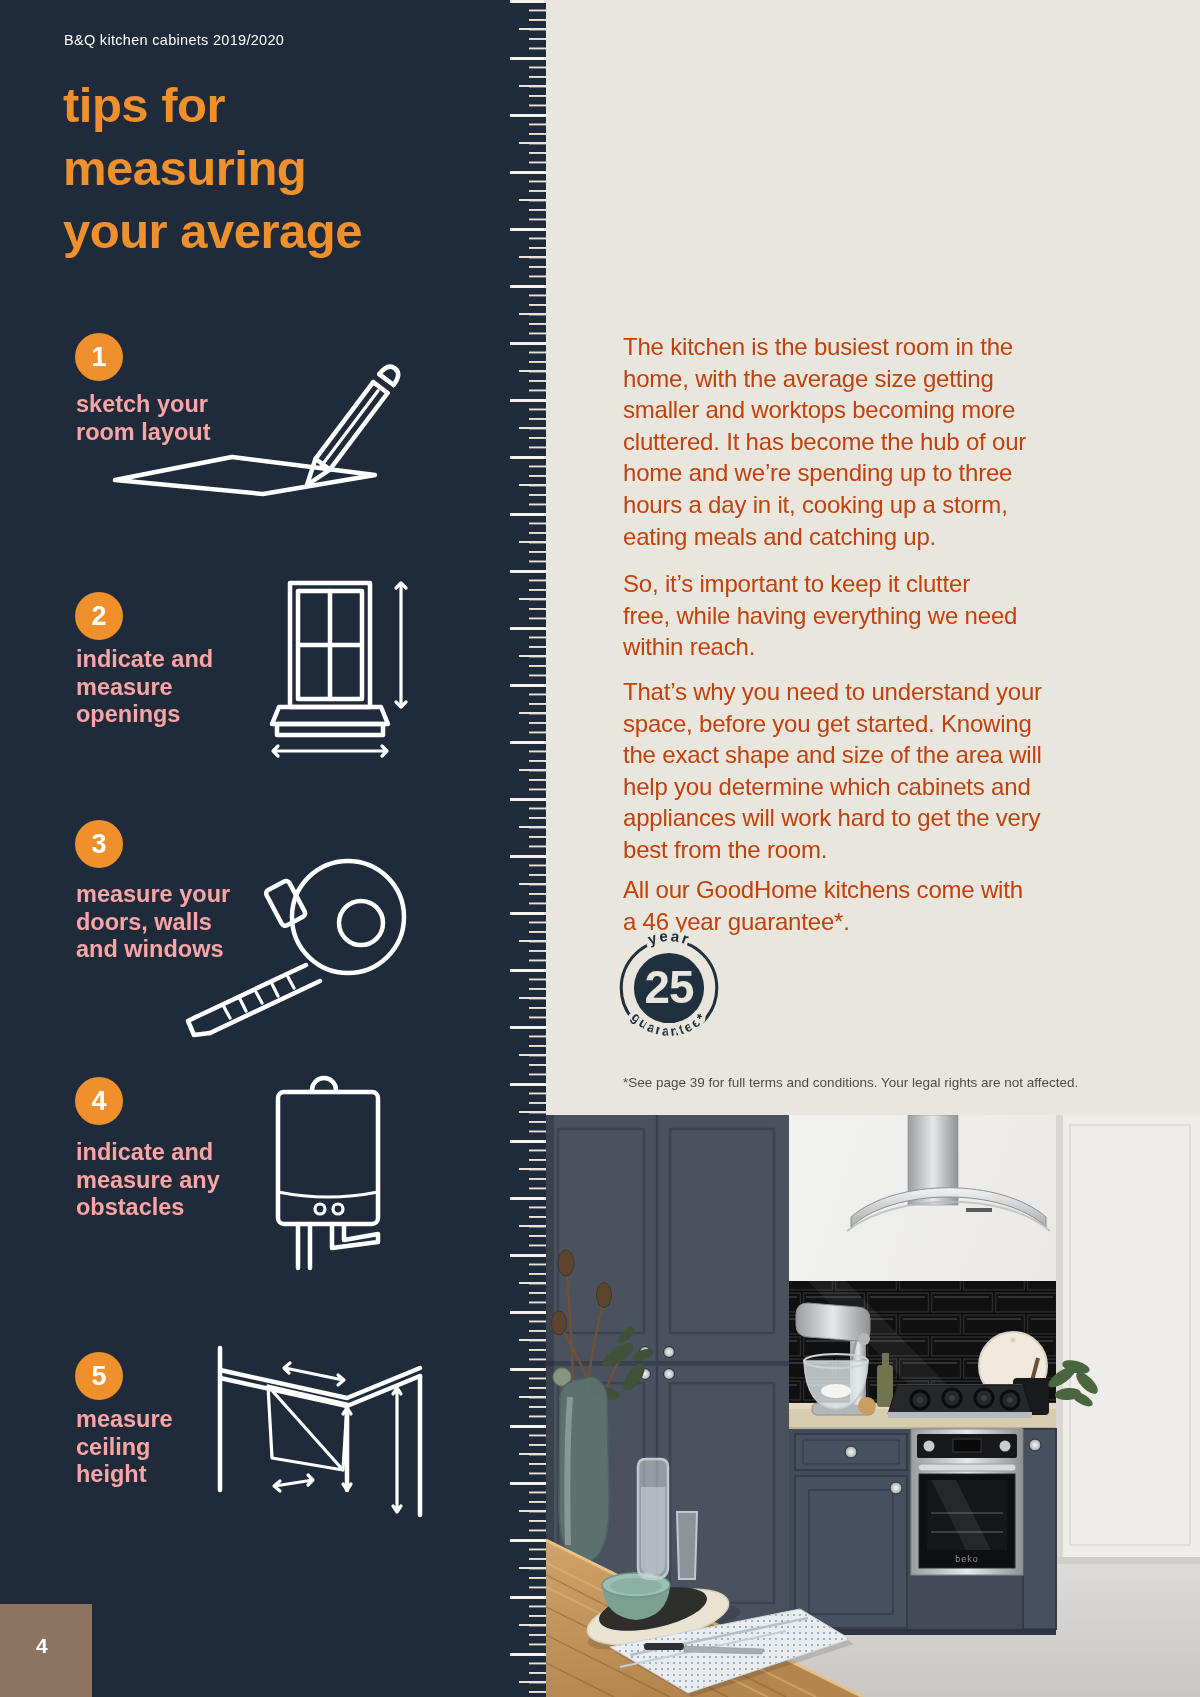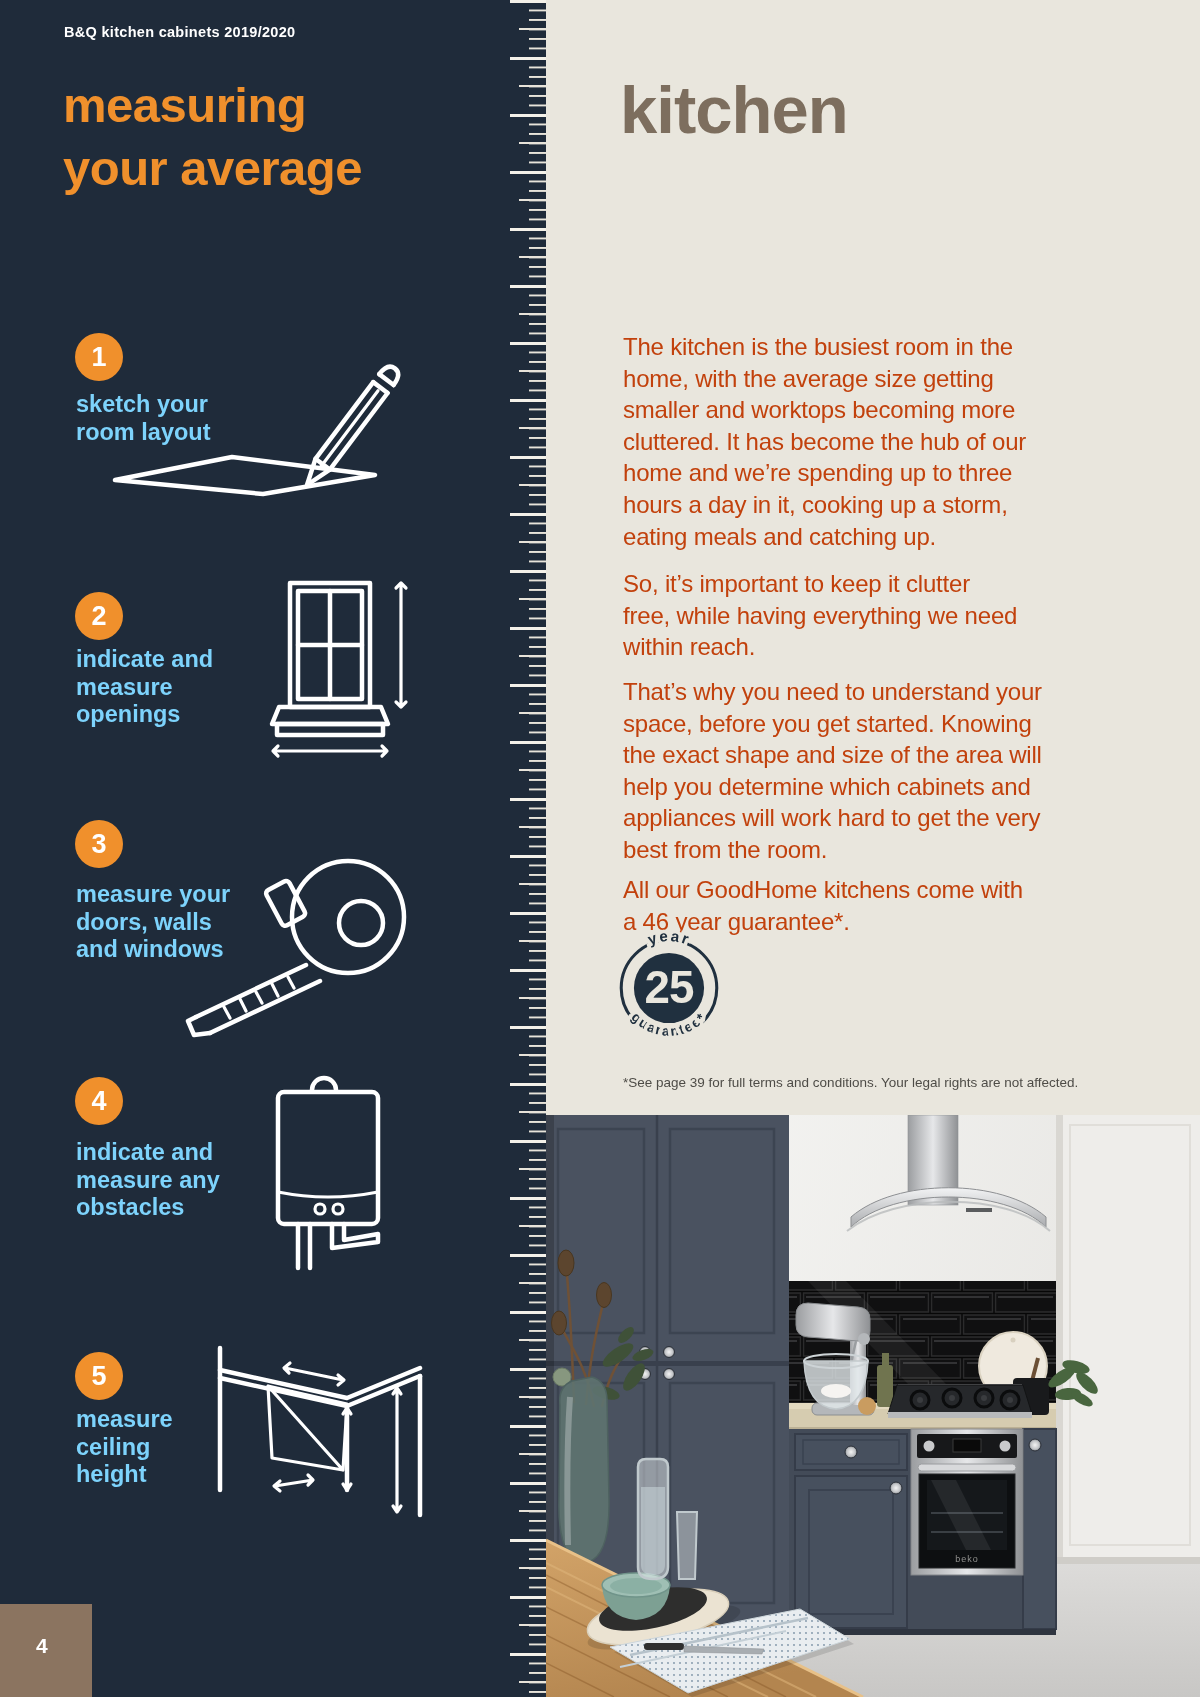--- a/index.html
+++ b/index.html
@@ -1,28 +1,28 @@
 <!DOCTYPE html>
 <html><head>
 <meta charset="utf-8">
 <style>
   html,body{margin:0;padding:0;background:#888;}
   .page{position:relative;width:1200px;height:1697px;background:#e9e6dd;
         font-family:"Liberation Sans",sans-serif;overflow:hidden;margin:0 auto;}
   
   .left-col{position:absolute;left:0;top:0;width:546px;height:1697px;background:#1f2b3a;}
-  .doc-header{position:absolute;left:64px;top:24px;font-size:14.5px;font-weight:bold;
+  .doc-header{position:absolute;left:64px;top:32px;font-size:14.5px;font-weight:normal;
               color:#fff;letter-spacing:.3px;}
   .tips-title{position:absolute;left:63px;top:74px;margin:0;font-size:49px;line-height:63px;
               font-weight:bold;color:#f0902c;letter-spacing:-.5px;}
   .tips-title span{display:block;}
   .num{position:absolute;left:75px;width:48px;height:48px;border-radius:50%;background:#f0902c;
        color:#fff;font-size:27px;font-weight:bold;display:flex;align-items:center;justify-content:center;}
   .n1{top:333px}.n2{top:592px}.n3{top:820px}.n4{top:1077px}.n5{top:1352px}
-  .slabel{position:absolute;left:76px;color:#7dd3fc;font-size:23.5px;font-weight:bold;
+  .slabel{position:absolute;left:76px;color:#fca5a5;font-size:23.5px;font-weight:bold;
           line-height:27.5px;white-space:pre-line;}
   .l1{top:391px}.l2{top:646px}.l3{top:881px}.l4{top:1139px}.l5{top:1406px}
   .icon{position:absolute;}
   .icon path,.icon rect,.icon circle{stroke:#fff;fill:none;stroke-width:4.5;
         stroke-linecap:round;stroke-linejoin:round;}
   .icon .thin{stroke-width:3.2;}
   
   .ruler{position:absolute;left:506px;top:0;width:40px;height:1697px;}
   .tk{position:absolute;right:0;top:0;height:100%;}
   .tks{width:17px;background-image:linear-gradient(#e8e4da 0 1.7px,transparent 1.7px);
@@ -53,20 +53,21 @@
   .pnum span{position:absolute;left:36px;top:30px;color:#fff;font-size:21px;font-weight:bold;}
 </style>
 </head>
 <body>
 
 <div class="page">
 
   <aside class="left-col">
     <div class="doc-header">B&amp;Q kitchen cabinets 2019/2020</div>
     <h1 class="tips-title">
+      <span>tips for</span>
       <span>measuring</span>
       <span>your average</span>
     </h1>
 
     <div class="num n1">1</div>
     <div class="slabel l1">sketch your
 room layout</div>
     <div class="num n2">2</div>
     <div class="slabel l2">indicate and
 measure
@@ -139,21 +140,20 @@
     </svg>
   </aside>
 
   <div class="ruler">
     <div class="tk tks"></div>
     <div class="tk tkm"></div>
     <div class="tk tkl"></div>
   </div>
 
   <h2 class="plan-title">
-    <span>kitchen</span>
   </h2>
   <p class="para p1">The kitchen is the busiest room in the
 home, with the average size getting
 smaller and worktops becoming more
 cluttered. It has become the hub of our
 home and we’re spending up to three
 hours a day in it, cooking up a storm,
 eating meals and catching up.</p>
   <p class="para p2">So, it’s important to keep it clutter
 free, while having everything we need

